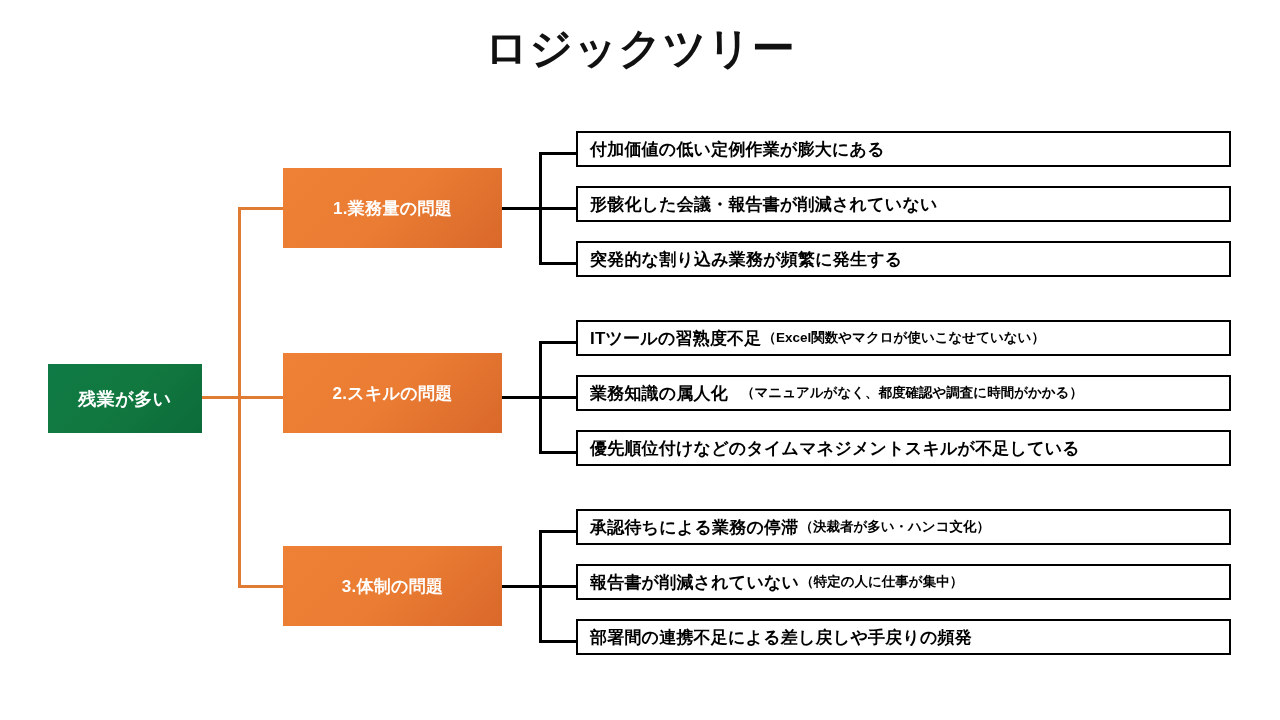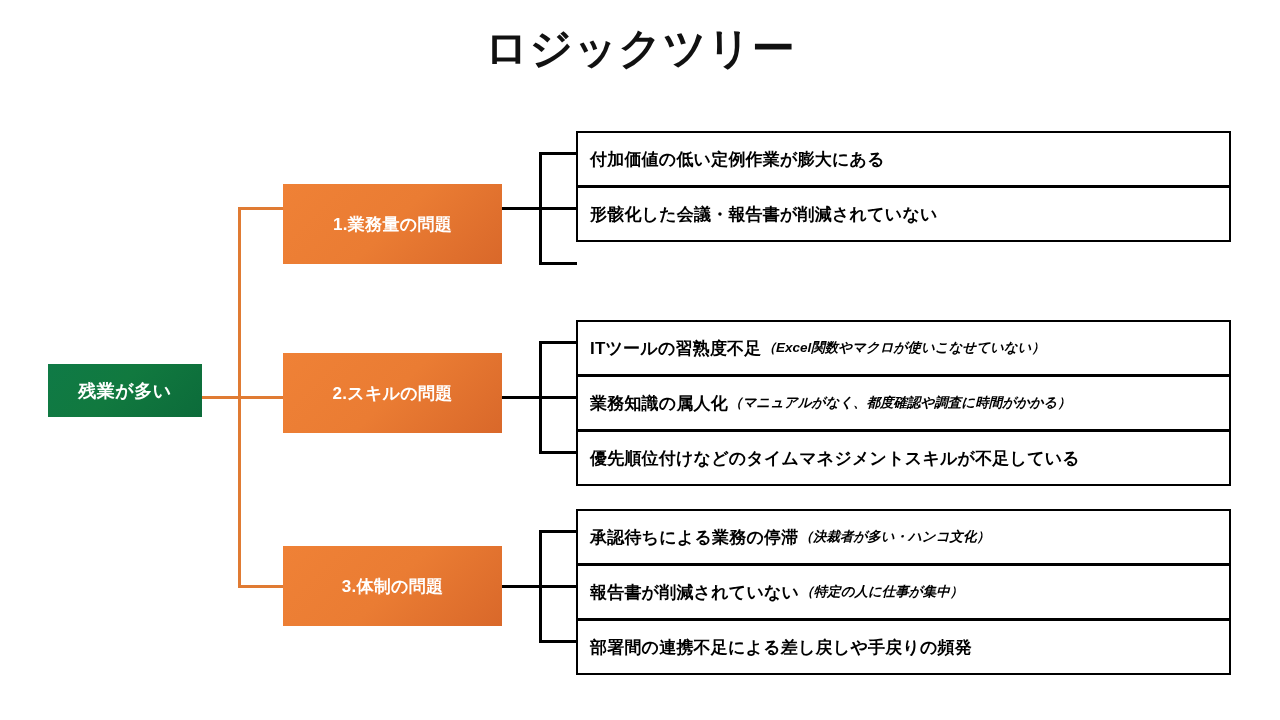--- a/index.html
+++ b/index.html
@@ -32,21 +32,21 @@
     letter-spacing: 0.5px;
     line-height: 1.25;
   }
 
   
   .root-node {
     position: absolute;
     left: 48px;
     top: 364px;
     width: 154px;
-    height: 53px;
+    height: 69px;
     background: linear-gradient(135deg, #0f7a46 0%, #11793f 45%, #0c6b3a 100%);
     display: flex;
     align-items: center;
     justify-content: center;
     color: #ffffff;
     font-size: 18px;
     font-weight: bold;
     letter-spacing: 0.5px;
   }
 
@@ -58,50 +58,49 @@
     height: 80px;
     background: linear-gradient(135deg, #ef8136 0%, #ea7c33 50%, #d9682a 100%);
     display: flex;
     align-items: center;
     justify-content: center;
     color: #ffffff;
     font-size: 17px;
     font-weight: bold;
     letter-spacing: 0.3px;
   }
-  .branch-node.b1 { top: 184px; }
+  .branch-node.b1 { top: 168px; }
   .branch-node.b2 { top: 353px; }
   .branch-node.b3 { top: 546px; align-items: center; }
 
   
   .leaf-node {
     position: absolute;
     left: 576px;
     width: 655px;
-    height: 56px;
+    height: 36px;
     border: 2.5px solid #000000;
     background: #ffffff;
     display: flex;
     align-items: center;
     padding-left: 12px;
     color: #000000;
     white-space: nowrap;
     overflow: hidden;
   }
   .leaf-main {
     font-size: 17px;
     font-weight: bold;
     letter-spacing: 0.2px;
   }
   .leaf-sub {
     font-size: 13.5px;
     font-weight: bold;
     letter-spacing: 0px;
     padding-left: 1px;
-    font-style: italic;
   }
 
   
   .conn {
     position: absolute;
   }
   .conn.orange { background: #e07b33; }
   .conn.black  { background: #000000; }
 </style>
 </head>
@@ -154,26 +153,30 @@
   </div>
 
   <div class="leaf-node" style="top:131px;">
     <span class="leaf-main">付加価値の低い定例作業が膨大にある</span>
     <span class="leaf-sub"></span>
   </div>
   <div class="leaf-node" style="top:186px;">
     <span class="leaf-main">形骸化した会議・報告書が削減されていない</span>
     <span class="leaf-sub"></span>
   </div>
+  <div class="leaf-node" style="top:241px;">
+    <span class="leaf-main">突発的な割り込み業務が頻繁に発生する</span>
+    <span class="leaf-sub"></span>
+  </div>
 
   <div class="leaf-node" style="top:320px;">
     <span class="leaf-main">ITツールの習熟度不足</span>
     <span class="leaf-sub">（Excel関数やマクロが使いこなせていない）</span>
   </div>
-  <div class="leaf-node" style="top:375px;">
+  <div class="leaf-node" style="top:375px;gap:12px;">
     <span class="leaf-main">業務知識の属人化</span>
     <span class="leaf-sub">（マニュアルがなく、都度確認や調査に時間がかかる）</span>
   </div>
   <div class="leaf-node" style="top:430px;">
     <span class="leaf-main">優先順位付けなどのタイムマネジメントスキルが不足している</span>
     <span class="leaf-sub"></span>
   </div>
 
   <div class="leaf-node" style="top:509px;">
     <span class="leaf-main">承認待ちによる業務の停滞</span>

